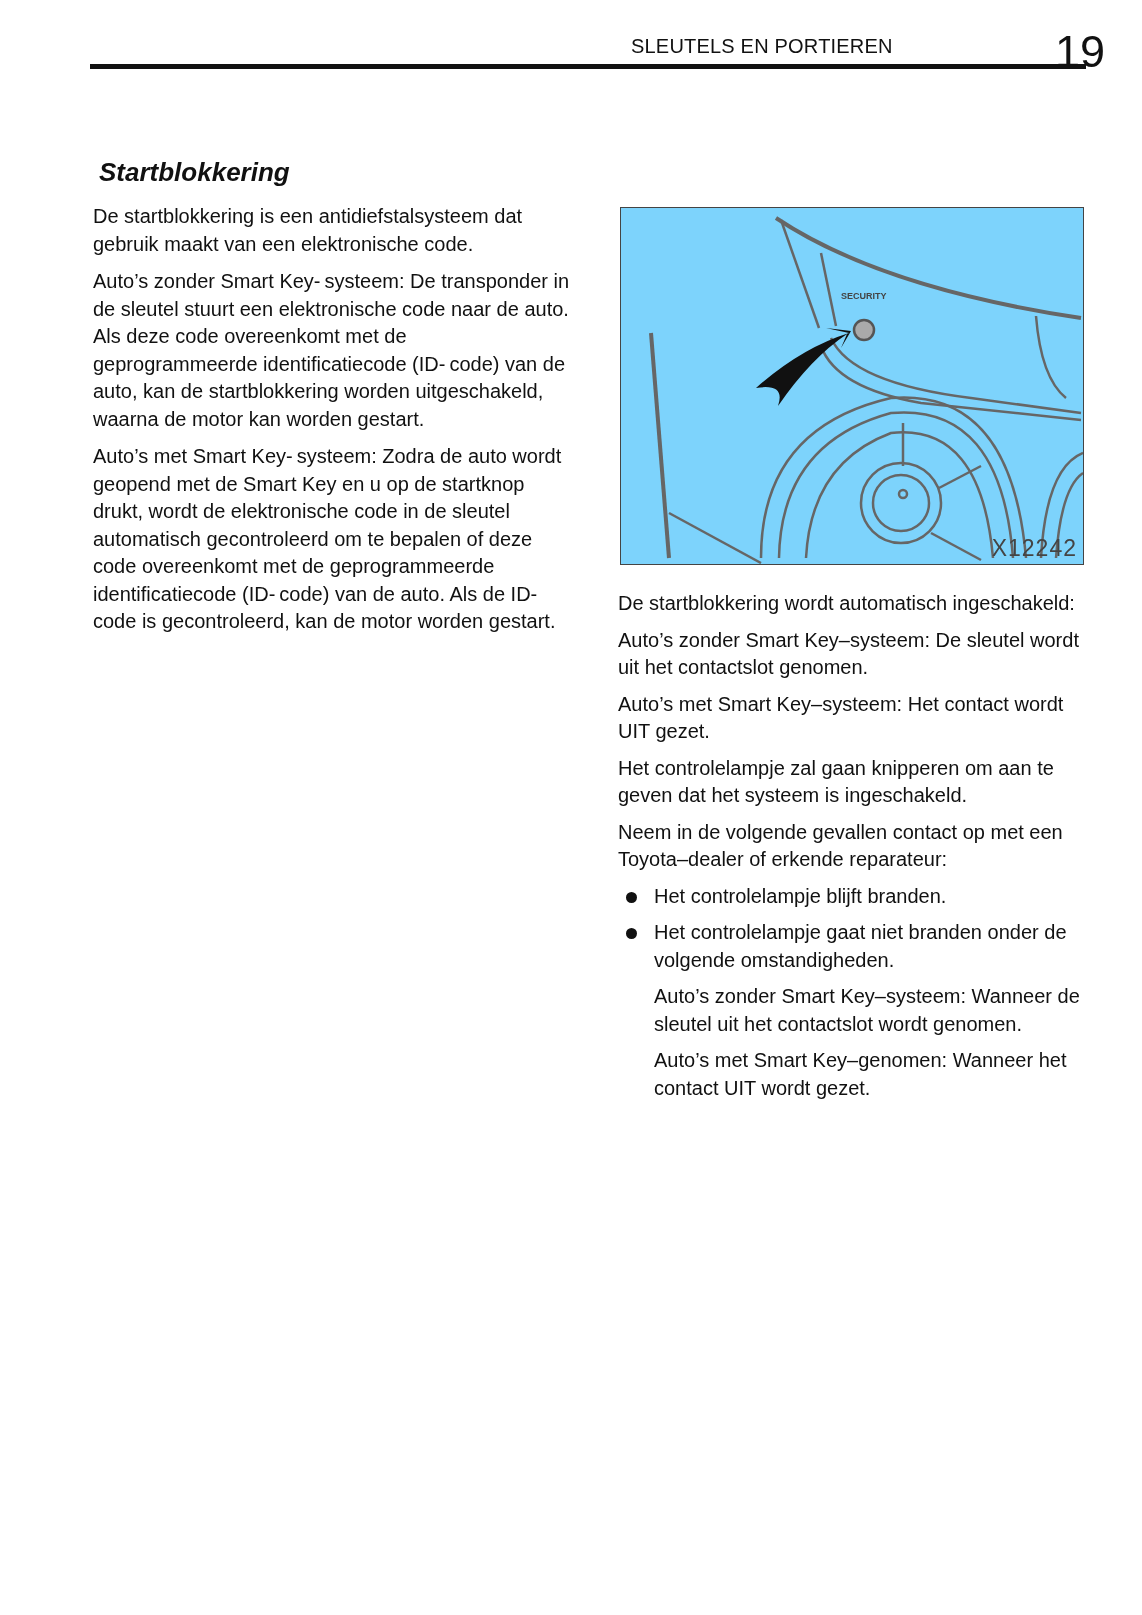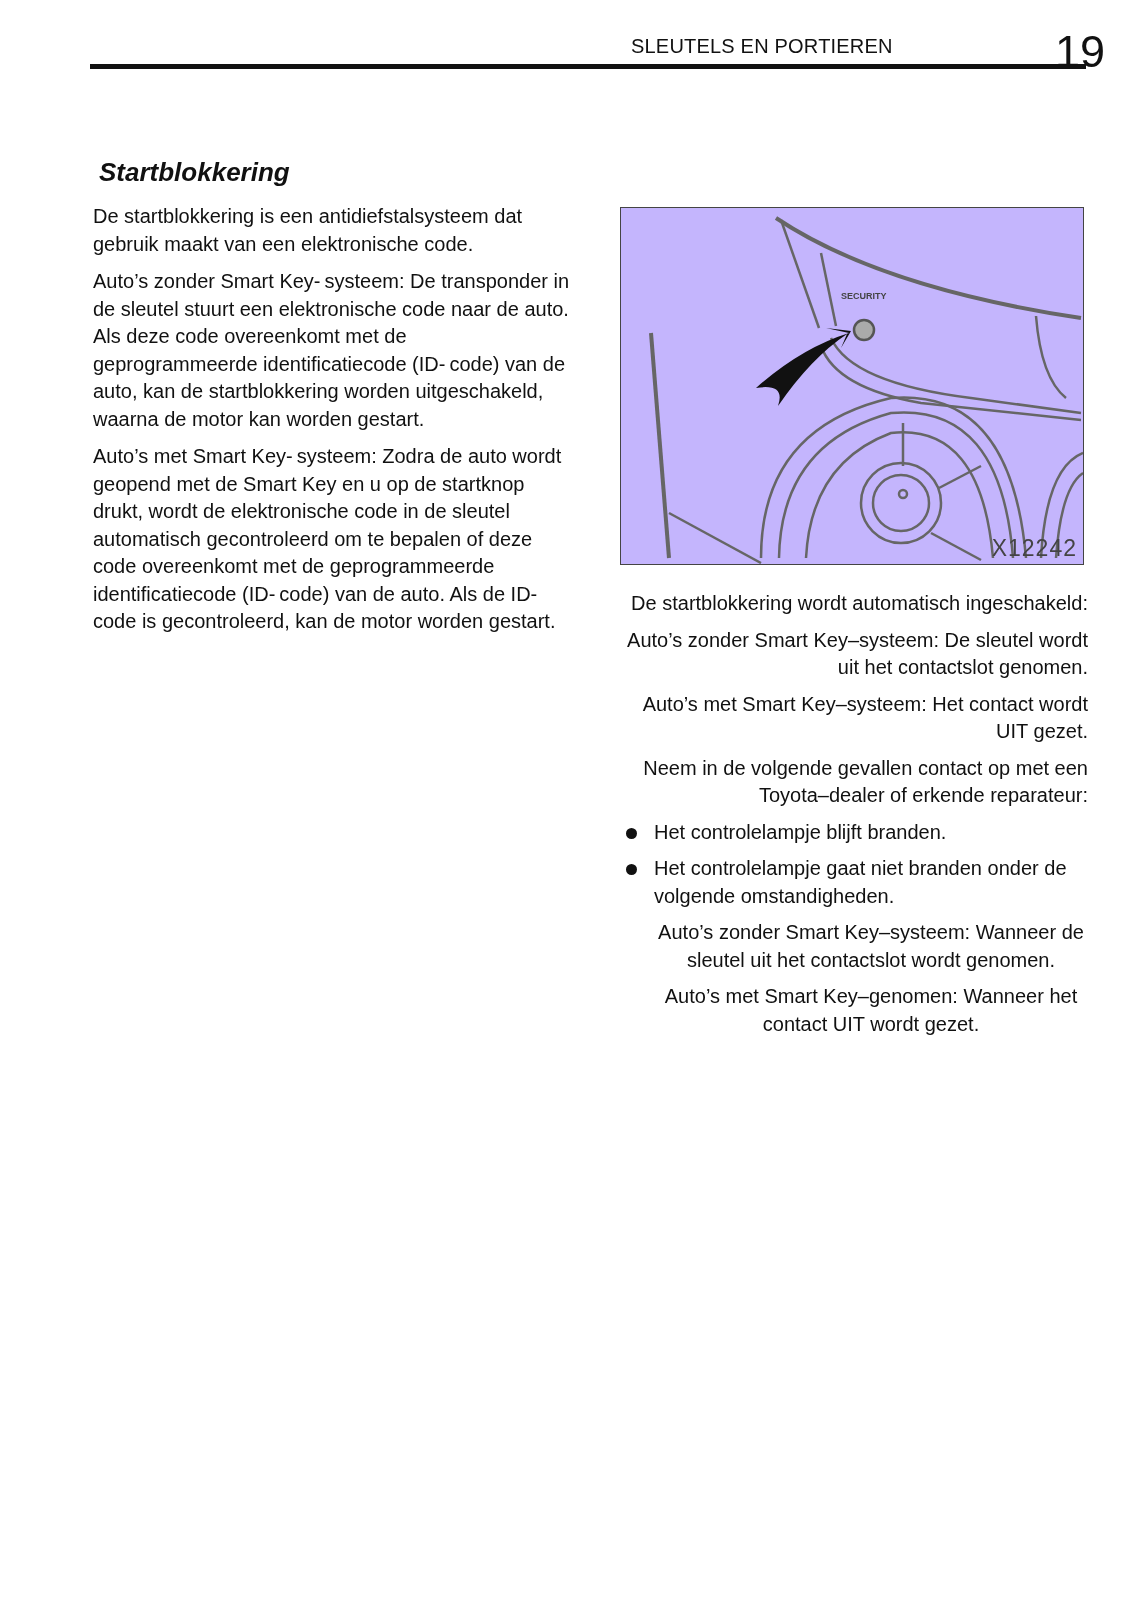--- a/index.html
+++ b/index.html
@@ -4,28 +4,28 @@
 <style>
   html, body { margin: 0; padding: 0; background: #ffffff; }
   body { width: 1142px; height: 1615px; position: relative; overflow: hidden;
          font-family: "Liberation Sans", sans-serif; color: #111; }
   .header-title { position: absolute; left: 631px; top: 35px; font-size: 20px; letter-spacing: 0.2px; }
   .page-num { position: absolute; left: 1055px; top: 26px; font-size: 45px; }
   .header-rule { position: absolute; left: 90px; top: 64px; width: 996px; height: 5px; background: #111; }
   .section-title { position: absolute; left: 96px; top: 154px; font-size: 26px; font-weight: bold; }
   .left-col { position: absolute; left: 93px; top: 203px; width: 482px; font-weight: normal; font-size: 20px; line-height: 27.5px; }
   .left-col p { margin: 0 0 10px 0; }
-  .figure { position: absolute; left: 620px; top: 207px; width: 462px; height: 356px; border: 1.5px solid #444; background: #c4b5fd; }
+  .figure { position: absolute; left: 620px; top: 207px; width: 462px; height: 356px; border: 1.5px solid #444; background: #7dd3fc; }
   .figure svg { position: absolute; left: 0; top: 0; }
   .fig-code { position: absolute; right: 6px; bottom: 2px; font-size: 23px; color: #444; letter-spacing: 1px; }
   .right-col { position: absolute; left: 618px; top: 590px; width: 470px; font-size: 20px; line-height: 27.5px; }
-  .right-col p { margin: 0 0 9px 0; text-align: right; }
+  .right-col p { margin: 0 0 9px 0; }
   .bullet { position: relative; padding-left: 36px; margin: 0 0 9px 0; }
   .bullet::before { content: ""; position: absolute; left: 8px; top: 9px; width: 11px; height: 11px; border-radius: 50%; background: #111; }
-  .indent { padding-left: 36px; margin: 0 0 9px 0; text-align: center; }
+  .indent { padding-left: 36px; margin: 0 0 9px 0; }
 </style>
 </head>
 <body>
 
 <div>
   <div class="header-title">SLEUTELS EN PORTIEREN</div>
   <div class="page-num">19</div>
   <div class="header-rule"></div>
 </div>
 
@@ -75,18 +75,19 @@
 
     <path d="M135,180 Q180,140 228,125 L205,120 L230,123 L220,140 L226,126 Q190,150 157,198 Q165,175 135,180 Z" fill="#111"></path>
   </svg>
   <div class="fig-code">X12242</div>
 </div>
 
 <div class="right-col">
   <p>De startblokkering wordt automatisch inge­schakeld:</p>
   <p>Auto’s zonder Smart Key–systeem: De sleutel wordt uit het contactslot genomen.</p>
   <p>Auto’s met Smart Key–systeem: Het contact wordt UIT gezet.</p>
+  <p>Het controlelampje zal gaan knipperen om aan te geven dat het systeem is ingeschakeld.</p>
   <p>Neem in de volgende gevallen contact op met een Toyota–dealer of erkende reparateur:</p>
   <div class="bullet">Het controlelampje blijft branden.</div>
   <div class="bullet">Het controlelampje gaat niet branden onder de volgende omstandigheden.</div>
   <div class="indent">Auto’s zonder Smart Key–systeem: Wan­neer de sleutel uit het contactslot wordt ge­nomen.</div>
   <div class="indent">Auto’s met Smart Key–genomen: Wanneer het contact UIT wordt gezet.</div>
 </div>
 
 </body></html>

